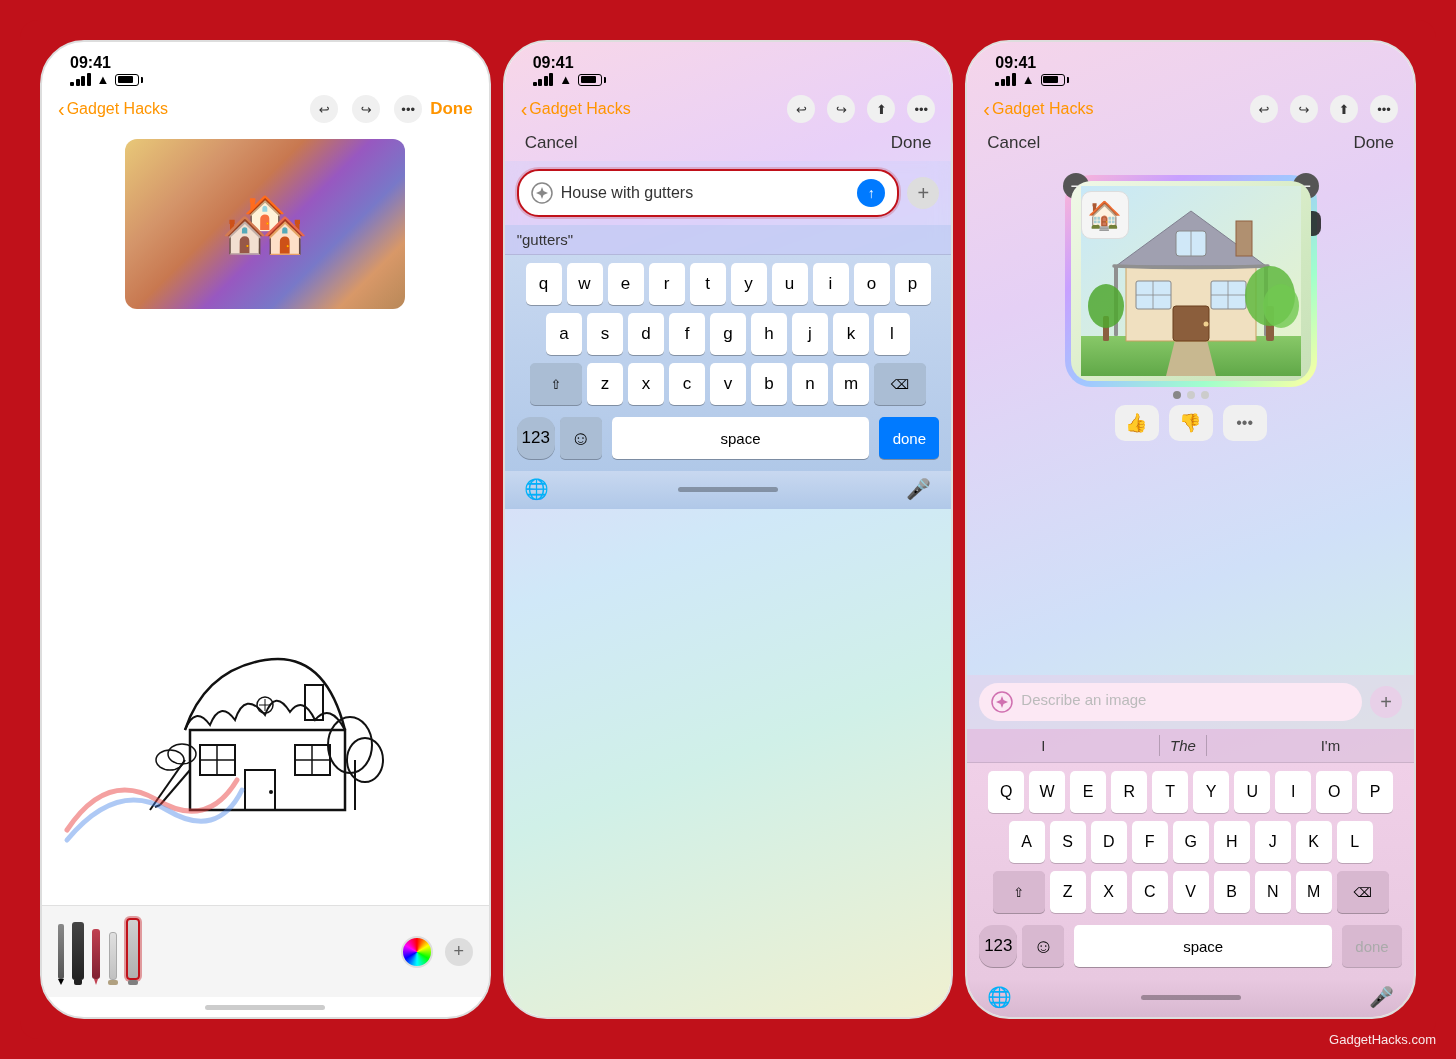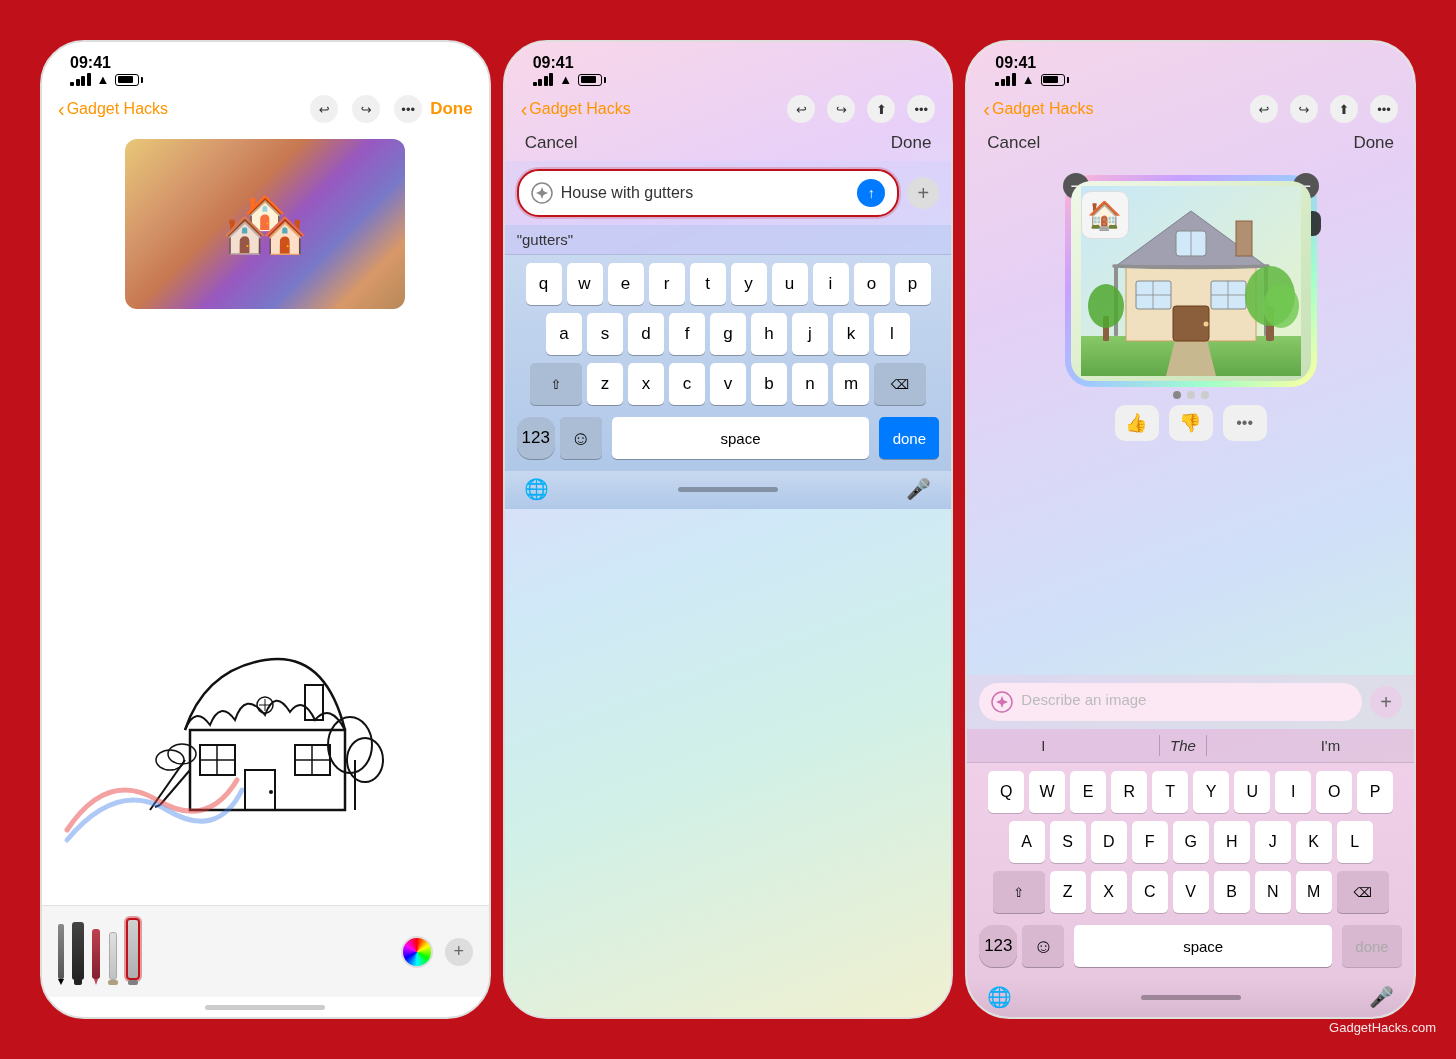--- a/index.html
+++ b/index.html
@@ -529,21 +529,21 @@
       display: flex;
       background: #fce8f4;
       border-radius: 22px;
       padding: 8px 12px;
       gap: 8px;
     }
 
     
     .watermark {
       position: absolute;
-      bottom: 24px;
+      bottom: 12px;
       right: 20px;
       font-size: 13px;
       color: #fff;
       opacity: 0.9;
       font-weight: 500;
     }
 
     
     .nav-bar2 {
       display: flex;

